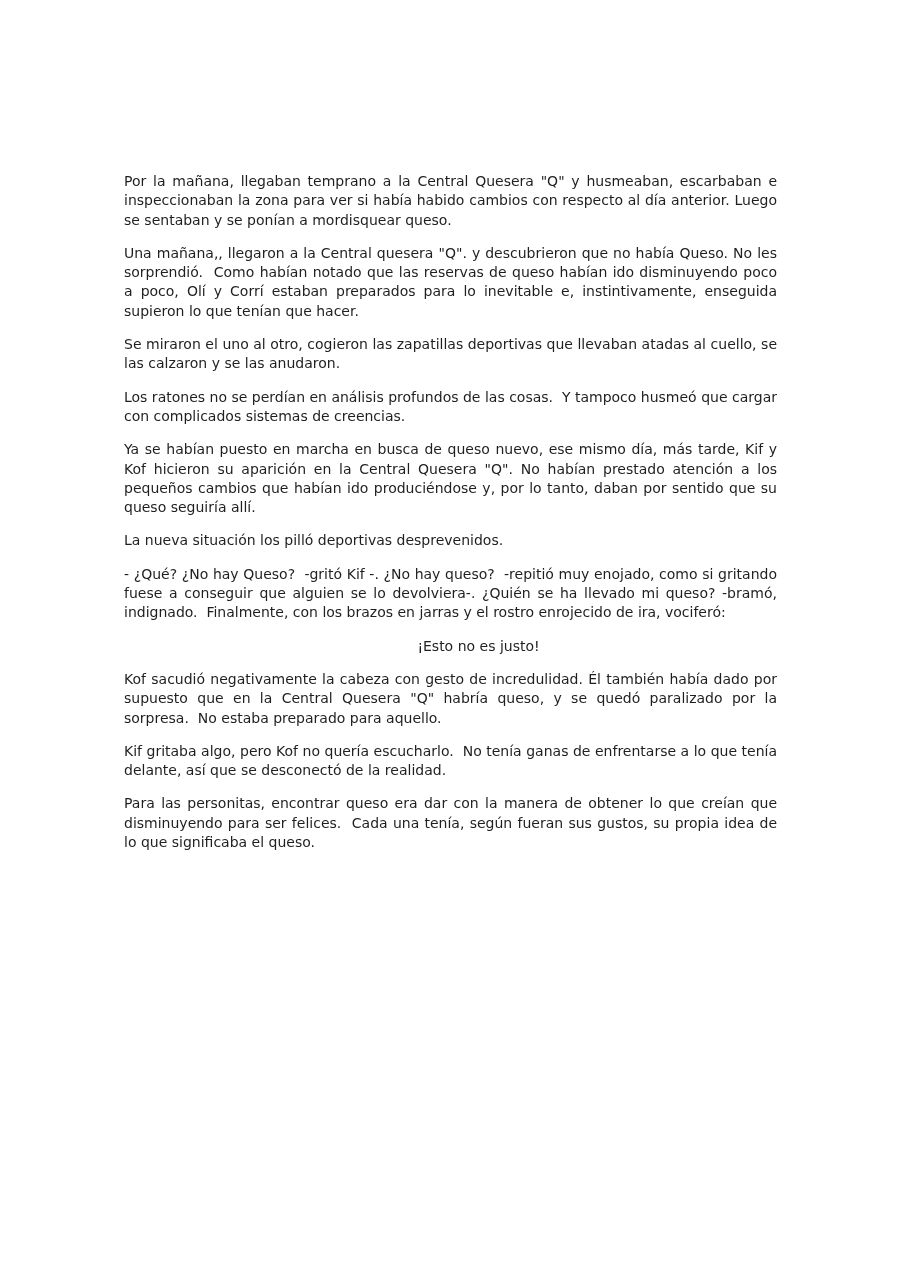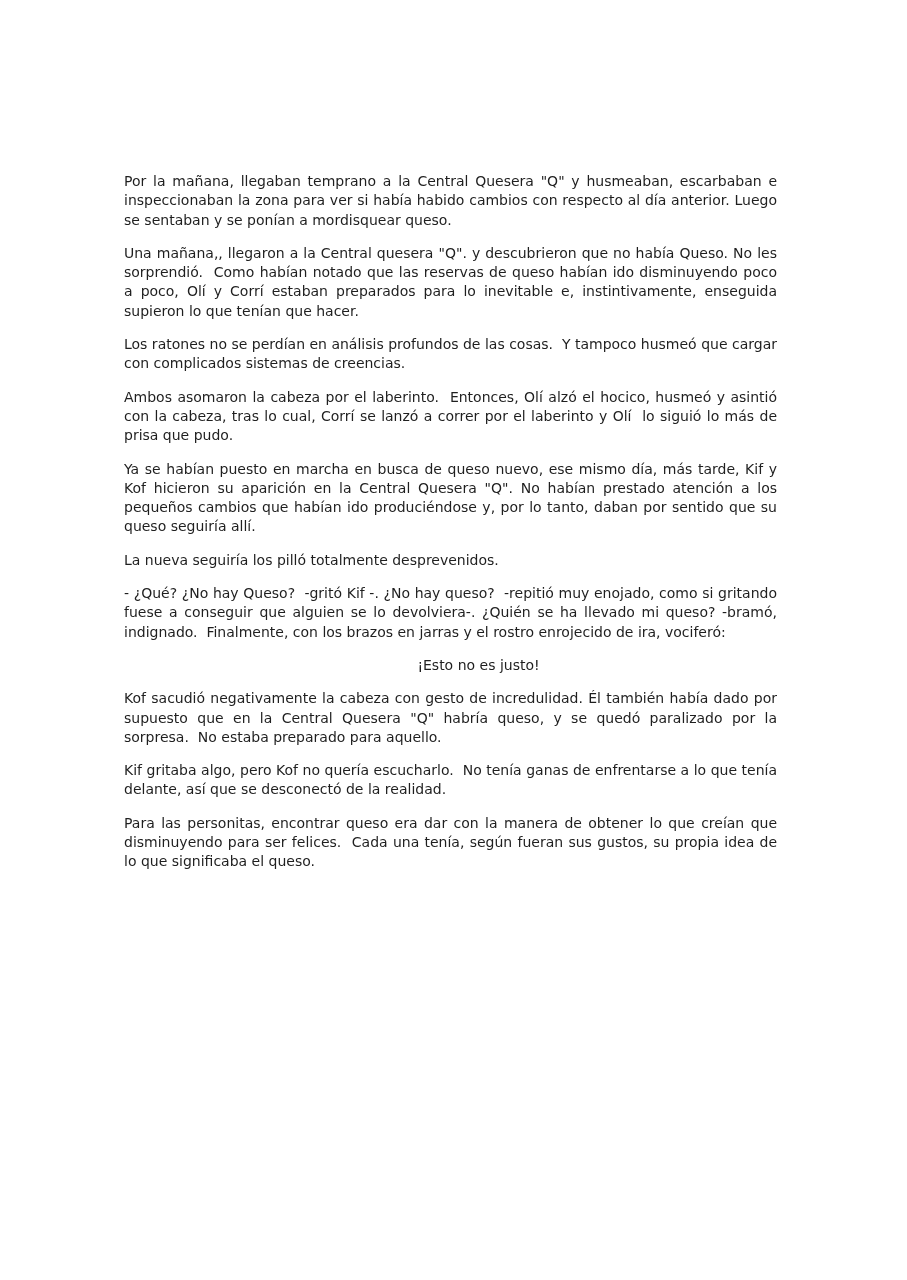--- a/index.html
+++ b/index.html
@@ -38,23 +38,23 @@
     text-align: center;
   }
 </style>
 </head>
 <body>
 
 <div class="page">
   <div class="text-block">
       <p class="para">Por la mañana, llegaban temprano a la Central Quesera "Q" y husmeaban, escarbaban e inspeccionaban la zona para ver si había habido cambios con respecto al día anterior. Luego se sentaban y se ponían a mordisquear queso.</p>
       <p class="para">Una mañana,, llegaron a la Central quesera "Q". y descubrieron que no había Queso. No les sorprendió.  Como habían notado que las reservas de queso habían ido disminuyendo poco a poco, Olí y Corrí estaban preparados para lo inevitable e, instintivamente, enseguida supieron lo que tenían que hacer.</p>
+      <p class="para">Se miraron el uno al otro, cogieron las zapatillas deportivas que llevaban atadas al cuello, se las calzaron y se las anudaron.</p>
       <p class="para">Los ratones no se perdían en análisis profundos de las cosas.  Y tampoco husmeó que cargar con complicados sistemas de creencias.</p>
-      <p class="para">Ambos asomaron la cabeza por el laberinto.  Entonces, Olí alzó el hocico, husmeó y asintió con la cabeza, tras lo cual, Corrí se lanzó a correr por el laberinto y Olí  lo siguió lo más de prisa que pudo.</p>
       <p class="para">Ya se habían puesto en marcha en busca de queso nuevo, ese mismo día, más tarde, Kif y Kof hicieron su aparición en la Central Quesera "Q". No habían prestado atención a los pequeños cambios que habían ido produciéndose y, por lo tanto, daban por sentido que su queso seguiría allí.</p>
-      <p class="para">La nueva seguiría los pilló totalmente desprevenidos.</p>
+      <p class="para">La nueva situación los pilló deportivas desprevenidos.</p>
       <p class="para">- ¿Qué? ¿No hay Queso?  -gritó Kif -. ¿No hay queso?  -repitió muy enojado, como si gritando fuese a conseguir que alguien se lo devolviera-. ¿Quién se ha llevado mi queso? -bramó, indignado.  Finalmente, con los brazos en jarras y el rostro enrojecido de ira, vociferó:</p>
       <p class="para indented">¡Esto no es justo!</p>
       <p class="para">Kof sacudió negativamente la cabeza con gesto de incredulidad. Él también había dado por supuesto que en la Central Quesera "Q" habría queso, y se quedó paralizado por la sorpresa.  No estaba preparado para aquello.</p>
       <p class="para">Kif gritaba algo, pero Kof no quería escucharlo.  No tenía ganas de enfrentarse a lo que tenía delante, así que se desconectó de la realidad.</p>
       <p class="para">Para las personitas, encontrar queso era dar con la manera de obtener lo que creían que disminuyendo para ser felices.  Cada una tenía, según fueran sus gustos, su propia idea de lo que significaba el queso.</p>
     </div>
 </div>
 
 </body></html>

